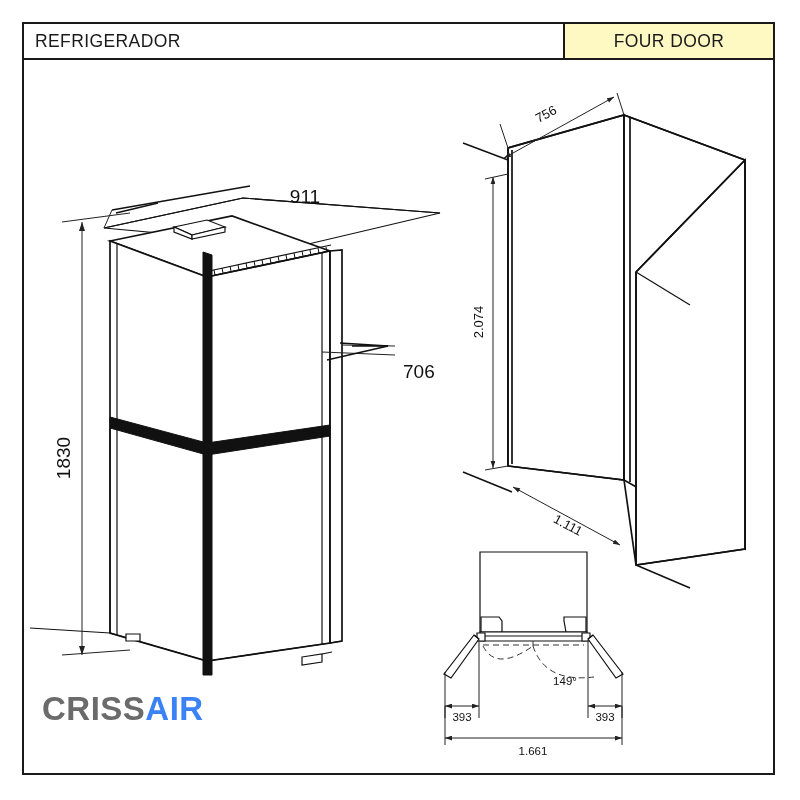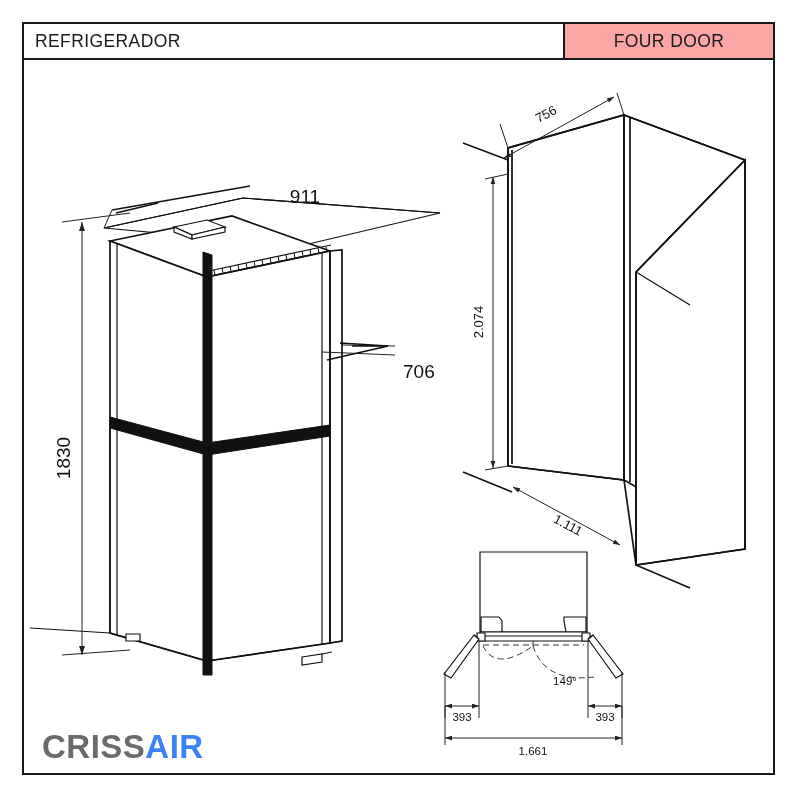--- a/index.html
+++ b/index.html
@@ -42,21 +42,21 @@
   }
   #product-name-cell .txt {
     font-size: 17.5px;
     letter-spacing: 0.4px;
     color: #1a1a1a;
     font-family: "Liberation Sans", sans-serif;
   }
   #model-type-cell {
     flex: 0 0 208px;
     border-left: 2px solid #1a1a1a;
-    background: #fca5a5;
+    background: #fef9c3;
     display: flex;
     align-items: center;
     justify-content: center;
   }
   #model-type-cell .txt {
     font-size: 17.5px;
     letter-spacing: 0.4px;
     color: #1a1a1a;
     font-family: "Liberation Sans", sans-serif;
   }
@@ -77,21 +77,21 @@
     left: 0;
     top: 0;
     width: 800px;
     height: 800px;
     pointer-events: none;
   }
   
   #brand-logo {
     position: absolute;
     left: 42px;
-    top: 728px;
+    top: 690px;
     display: flex;
     align-items: baseline;
     letter-spacing: 0.5px;
   }
   #brand-logo .part-a {
     font-size: 33px;
     font-weight: bold;
     color: #6b6b6b;
     font-family: "Liberation Sans", sans-serif;
   }

